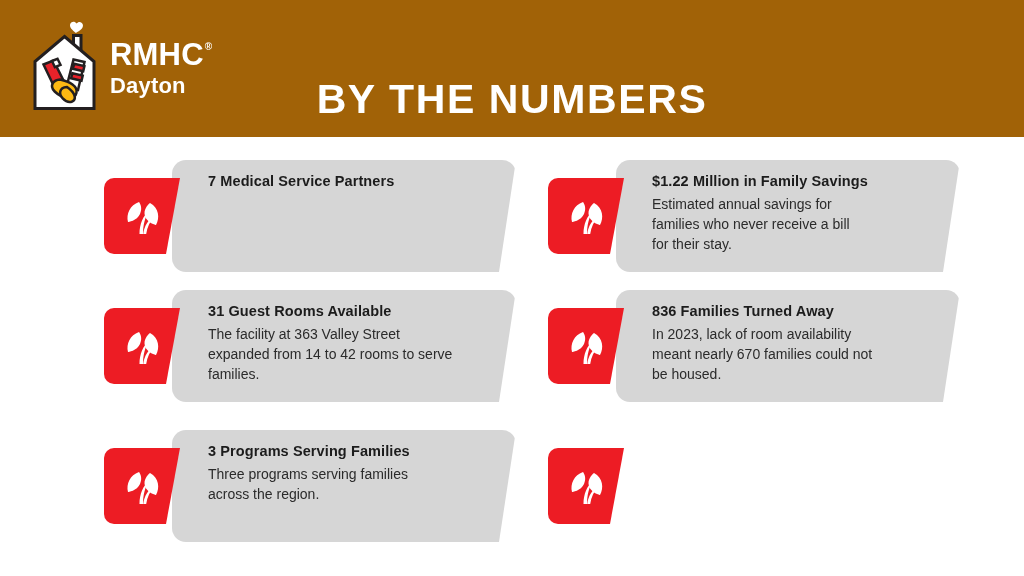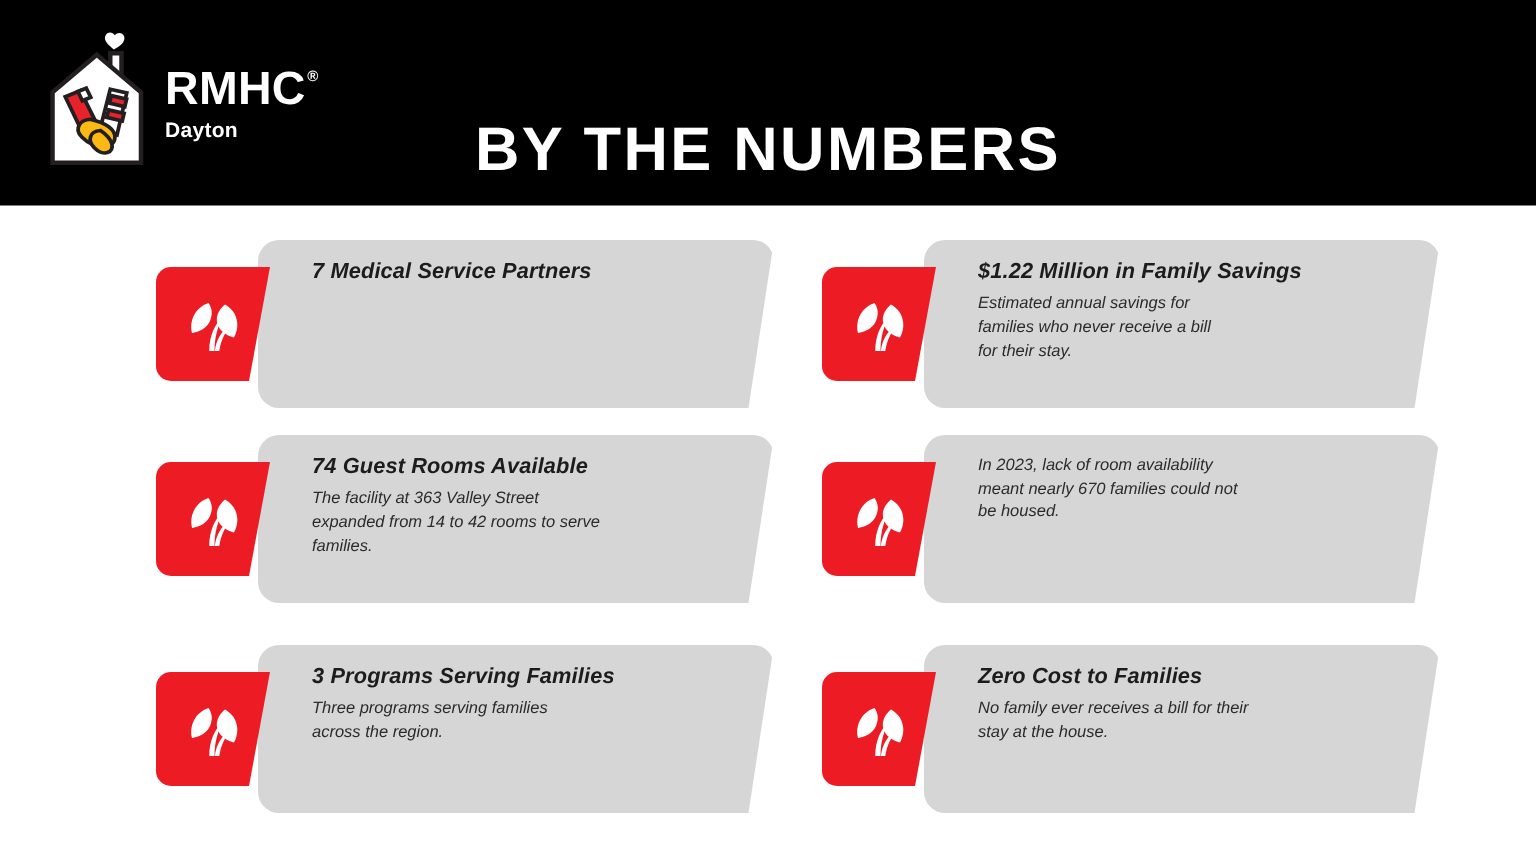--- a/index.html
+++ b/index.html
@@ -20,21 +20,21 @@
     background: #ffffff;
   }
 
   
   .header {
     position: absolute;
     left: 0;
     top: 0;
     width: 1024px;
     height: 137px;
-    background: #000000;
+    background: #a16207;
   }
   .logo-block {
     position: absolute;
     left: 26px;
     top: 12px;
     width: 190px;
     height: 112px;
     display: flex;
     align-items: center;
   }
@@ -57,21 +57,21 @@
   }
   .logo-reg {
     font-size: 10px;
     font-weight: bold;
     vertical-align: super;
     position: relative;
     top: -9px;
     left: 1px;
   }
   .logo-dayton {
-    font-size: 14px;
+    font-size: 22px;
     font-weight: bold;
     margin-top: 5px;
     letter-spacing: 0.2px;
   }
   .header-title {
     position: absolute;
     left: 0;
     top: 46px;
     width: 1024px;
     text-align: center;
@@ -87,21 +87,20 @@
     position: absolute;
     left: 0;
     top: 138px;
     width: 1024px;
     height: 438px;
   }
   .card {
     position: absolute;
     width: 412px;
     height: 120px;
-    font-style: italic;
   }
   .card.col-left  { left: 104px; }
   .card.col-right { left: 548px; padding-left: 29px; }
   .card.row-1 { top: 22px; }
   .card.row-2 { top: 152px; }
   .card.row-3 { top: 292px; }
 
   .card-panel {
     position: absolute;
     left: 68px;
@@ -121,21 +120,21 @@
   .card-title {
     color: #1C1C1C;
     font-size: 14.5px;
     font-weight: bold;
     letter-spacing: 0.1px;
     margin: 0 0 5px 0;
     line-height: 1.2;
   }
   .card-desc {
     color: #2B2B2B;
-    font-size: 11px;
+    font-size: 14px;
     line-height: 1.42;
     margin: 0;
     white-space: pre-line;
   }
   .card.dense .card-desc {
     font-size: 10.2px;
     line-height: 1.35;
   }
   .card.dense .card-title {
     margin-bottom: 4px;
@@ -234,21 +233,21 @@
             <path d="M35.5 56 c0-10 3.5-18 10-24 -4.5 7 -6.5 15 -6.5 24 z"></path>
             <path d="M39.2 56 c1-8 5-14 11-18 -4.2 5.6 -7.0 11 -8.0 18 z"></path>
           </g>
         </svg>
       </span>
     </div>
 
     <div class="card col-left row-2">
       <div class="card-panel">
         <div class="card-body">
-          <p class="card-title">74 Guest Rooms Available</p>
+          <p class="card-title">31 Guest Rooms Available</p>
           <p class="card-desc">The facility at 363 Valley Street
 expanded from 14 to 42 rooms to serve
 families.</p>
         </div>
       </div>
       <span class="icon-tile">
         <svg viewBox="0 0 76 76" width="76" height="76" aria-hidden="true">
           <path d="M10 0 H76 L62 76 H10 A10 10 0 0 1 0 66 V10 A10 10 0 0 1 10 0 Z" fill="#ED1C24"></path>
           <g fill="#ffffff">
             <path d="M35 24 c-9 3 -13 12 -11 20 0 0 9-1 12-8 2.6-6 0.4-10 -1-12 z"></path>
@@ -256,20 +255,21 @@
             <path d="M35.5 56 c0-10 3.5-18 10-24 -4.5 7 -6.5 15 -6.5 24 z"></path>
             <path d="M39.2 56 c1-8 5-14 11-18 -4.2 5.6 -7.0 11 -8.0 18 z"></path>
           </g>
         </svg>
       </span>
     </div>
 
     <div class="card col-right row-2">
       <div class="card-panel">
         <div class="card-body">
+          <p class="card-title">836 Families Turned Away</p>
           <p class="card-desc">In 2023, lack of room availability
 meant nearly 670 families could not
 be housed.</p>
         </div>
       </div>
       <span class="icon-tile">
         <svg viewBox="0 0 76 76" width="76" height="76" aria-hidden="true">
           <path d="M10 0 H76 L62 76 H10 A10 10 0 0 1 0 66 V10 A10 10 0 0 1 10 0 Z" fill="#ED1C24"></path>
           <g fill="#ffffff">
             <path d="M35 24 c-9 3 -13 12 -11 20 0 0 9-1 12-8 2.6-6 0.4-10 -1-12 z"></path>
@@ -296,27 +296,20 @@
             <path d="M35 24 c-9 3 -13 12 -11 20 0 0 9-1 12-8 2.6-6 0.4-10 -1-12 z"></path>
             <path d="M46 25 c9 5 10 15 6 22 0 0-9-2-11-9 -1.9-6.3 2.6-11 5-13 z"></path>
             <path d="M35.5 56 c0-10 3.5-18 10-24 -4.5 7 -6.5 15 -6.5 24 z"></path>
             <path d="M39.2 56 c1-8 5-14 11-18 -4.2 5.6 -7.0 11 -8.0 18 z"></path>
           </g>
         </svg>
       </span>
     </div>
 
     <div class="card col-right row-3">
-      <div class="card-panel">
-        <div class="card-body">
-          <p class="card-title">Zero Cost to Families</p>
-          <p class="card-desc">No family ever receives a bill for their
-stay at the house.</p>
-        </div>
-      </div>
       <span class="icon-tile">
         <svg viewBox="0 0 76 76" width="76" height="76" aria-hidden="true">
           <path d="M10 0 H76 L62 76 H10 A10 10 0 0 1 0 66 V10 A10 10 0 0 1 10 0 Z" fill="#ED1C24"></path>
           <g fill="#ffffff">
             <path d="M35 24 c-9 3 -13 12 -11 20 0 0 9-1 12-8 2.6-6 0.4-10 -1-12 z"></path>
             <path d="M46 25 c9 5 10 15 6 22 0 0-9-2-11-9 -1.9-6.3 2.6-11 5-13 z"></path>
             <path d="M35.5 56 c0-10 3.5-18 10-24 -4.5 7 -6.5 15 -6.5 24 z"></path>
             <path d="M39.2 56 c1-8 5-14 11-18 -4.2 5.6 -7.0 11 -8.0 18 z"></path>
           </g>
         </svg>

